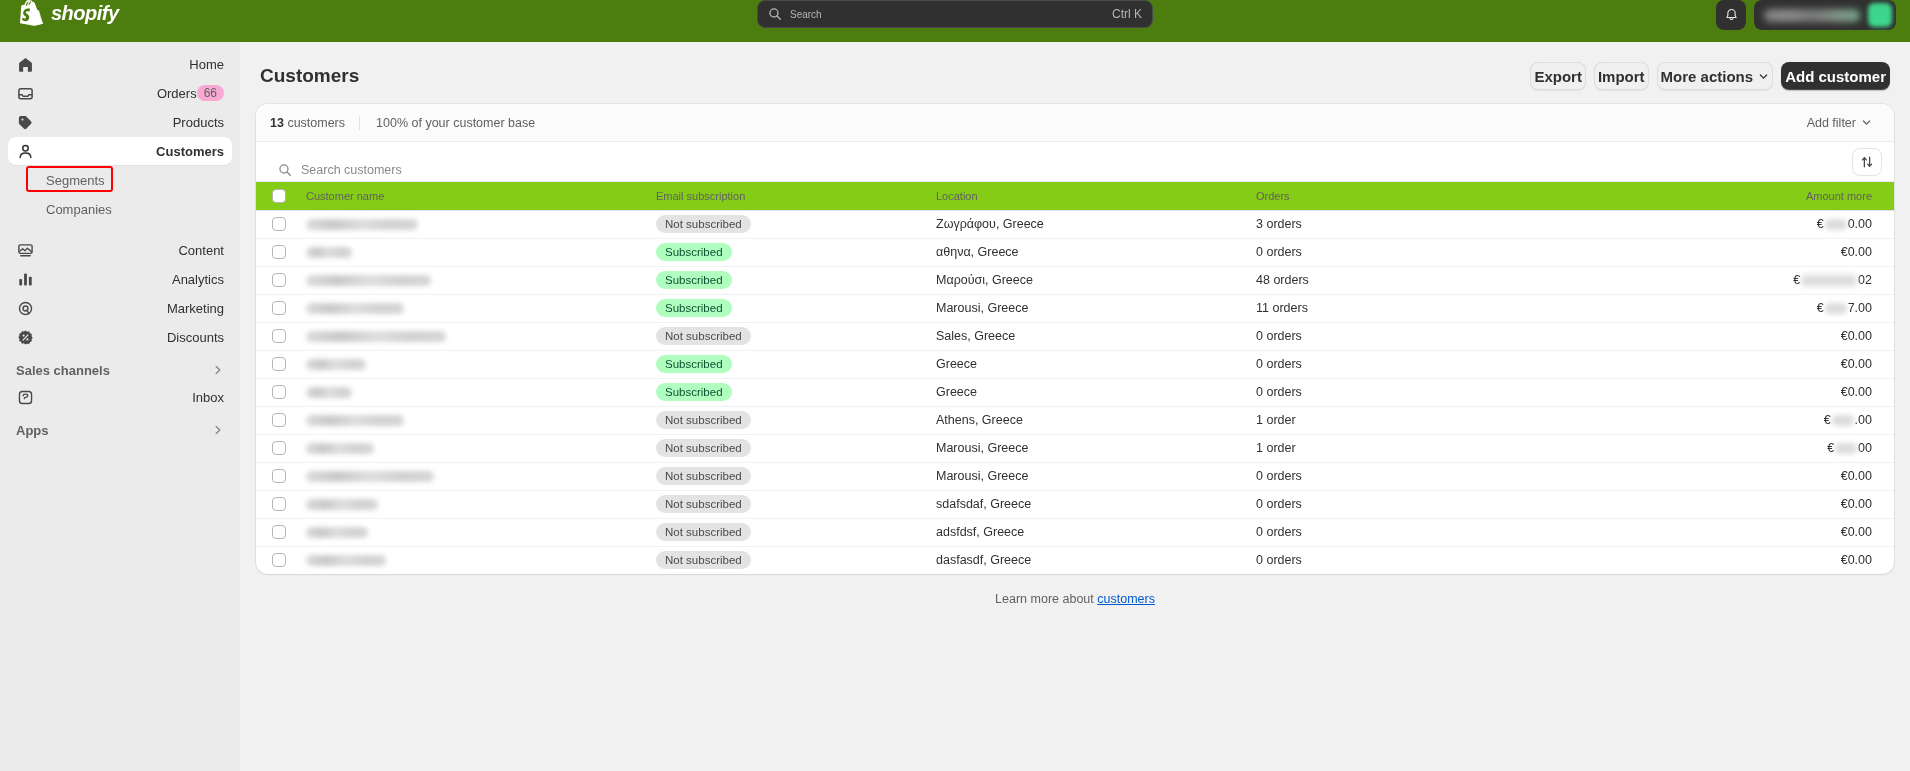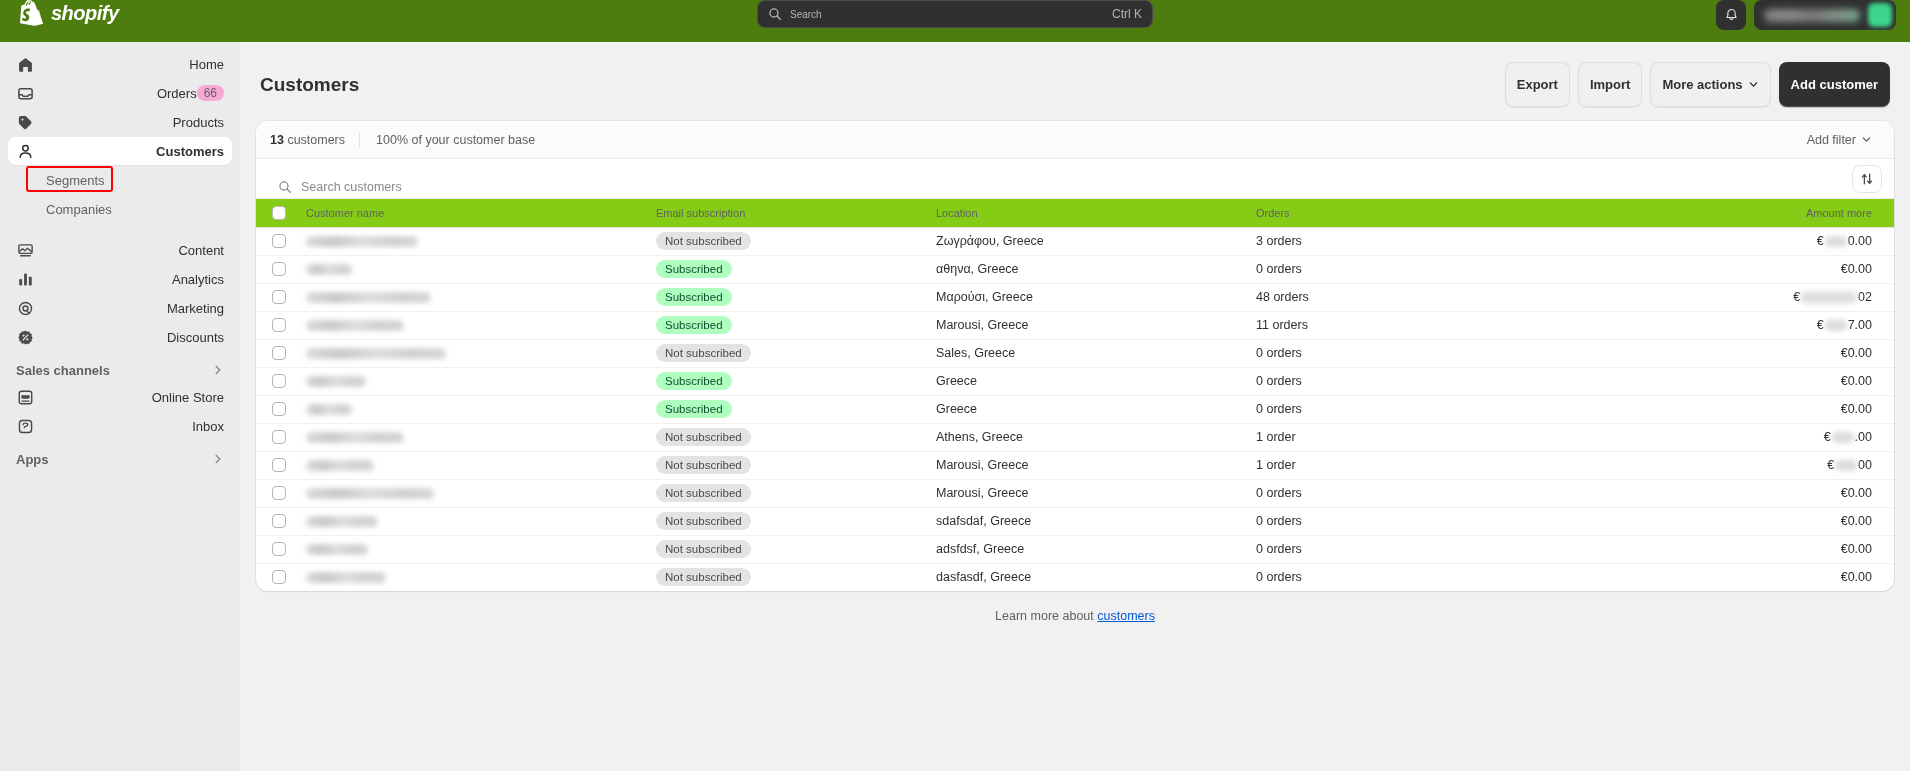--- a/index.html
+++ b/index.html
@@ -121,24 +121,24 @@
     flex: 1; background: #f1f1f1;
     padding: 0 16px; overflow: hidden;
   }
   .page-head {
     display: flex; align-items: center; justify-content: space-between;
     padding: 20px 4px 14px 4px;
   }
   .page-title { font-size: 19px; font-weight: bold; color: #303030; }
   .head-actions { display: flex; align-items: center; gap: 8px; }
   .btn {
-    height: 45px; border-radius: 8px; border: none;
+    height: 28px; border-radius: 8px; border: none;
     background: #f0f0f0; color: #303030;
-    font-size: 13px; font-weight: bold;
-    padding: 0 12px; cursor: pointer;
+    font-size: 15px; font-weight: bold;
+    padding: 0 4px; cursor: pointer;
     font-family: "Liberation Sans", sans-serif;
     display: inline-flex; align-items: center; gap: 5px;
     box-shadow: inset 0 0 0 1px rgba(0,0,0,.08), 0 1px 0 rgba(0,0,0,.05);
   }
   .btn-primary {
     background: #303030; color: #fff;
     box-shadow: inset 0 -1px 0 rgba(255,255,255,.15), 0 1px 1px rgba(0,0,0,.2);
   }
 
   
@@ -382,30 +382,20 @@
       <span class="nav-label">Discounts</span>
     </div>
 
     <div class="section-head">
       <span>Sales channels</span>
       <svg class="chev-r" viewBox="0 0 12 12">
           <path d="M4.2 2.4 7.8 6l-3.6 3.6" fill="none" stroke="#616161" stroke-width="1.4" stroke-linecap="round" stroke-linejoin="round"></path>
         </svg>
     </div>
 
-    <div class="nav-item">
-      <span class="nic">
-        <svg width="17" height="17" viewBox="0 0 18 18">
-            <rect x="2.4" y="2.4" width="13.2" height="13.2" rx="2.4" fill="none" stroke="#4a4a4a" stroke-width="1.5"></rect>
-            <path d="M4.6 6.6h8.8v2.2a1.5 1.5 0 0 1-1.5 1.5H6.1a1.5 1.5 0 0 1-1.5-1.5z" fill="#4a4a4a"></path>
-            <line x1="5.2" y1="12.8" x2="12.8" y2="12.8" stroke="#4a4a4a" stroke-width="1.3" stroke-linecap="round"></line>
-          </svg>
-      </span>
-      <span class="nav-label">Online Store</span>
-    </div>
 
     <div class="nav-item">
       <span class="nic">
         <svg width="17" height="17" viewBox="0 0 18 18">
             <rect x="2.6" y="2.6" width="12.8" height="12.8" rx="3" fill="none" stroke="#4a4a4a" stroke-width="1.5"></rect>
             <path d="M6.6 7.2c0-1 .9-1.7 2.4-1.7s2.4.7 2.4 1.6c0 .9-.8 1.4-2.2 1.7-1 .2-1.4.5-1.4 1.1v.3" fill="none" stroke="#4a4a4a" stroke-width="1.4" stroke-linecap="round"></path>
           </svg>
       </span>
       <span class="nav-label">Inbox</span>
     </div>

